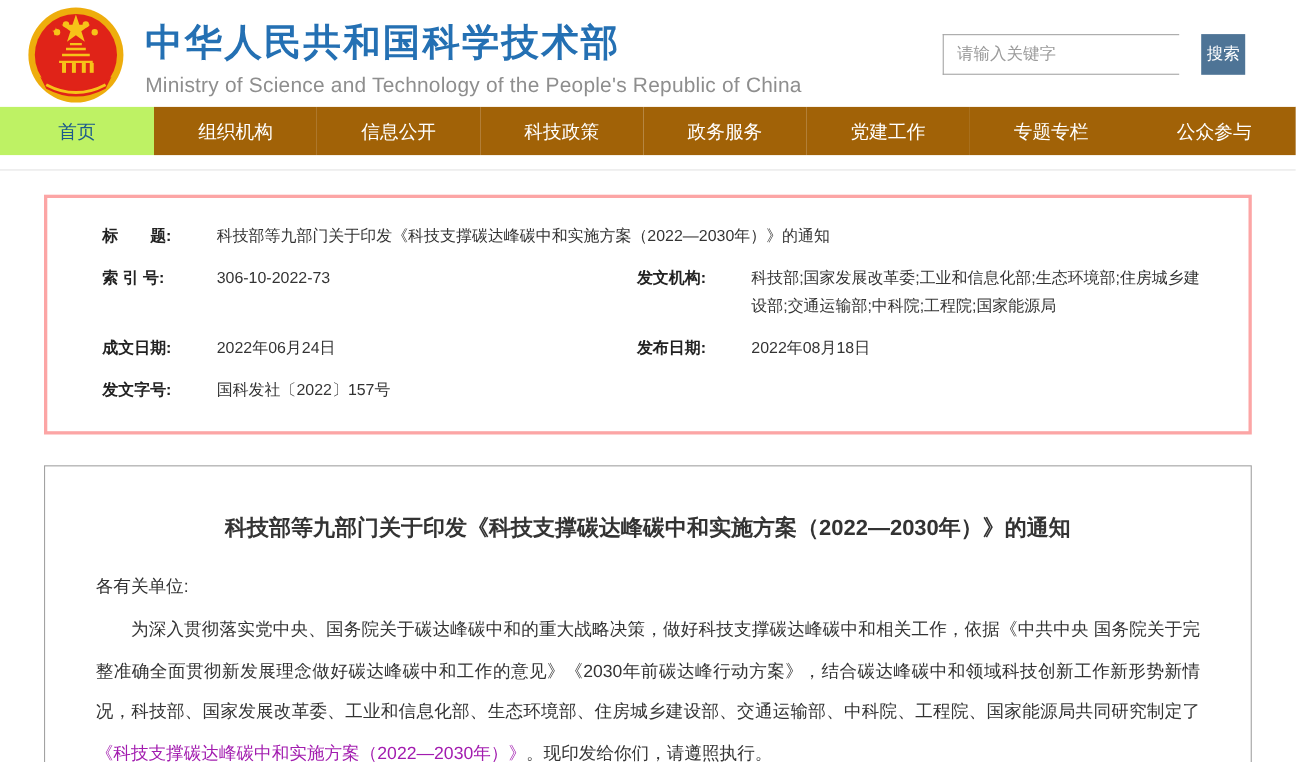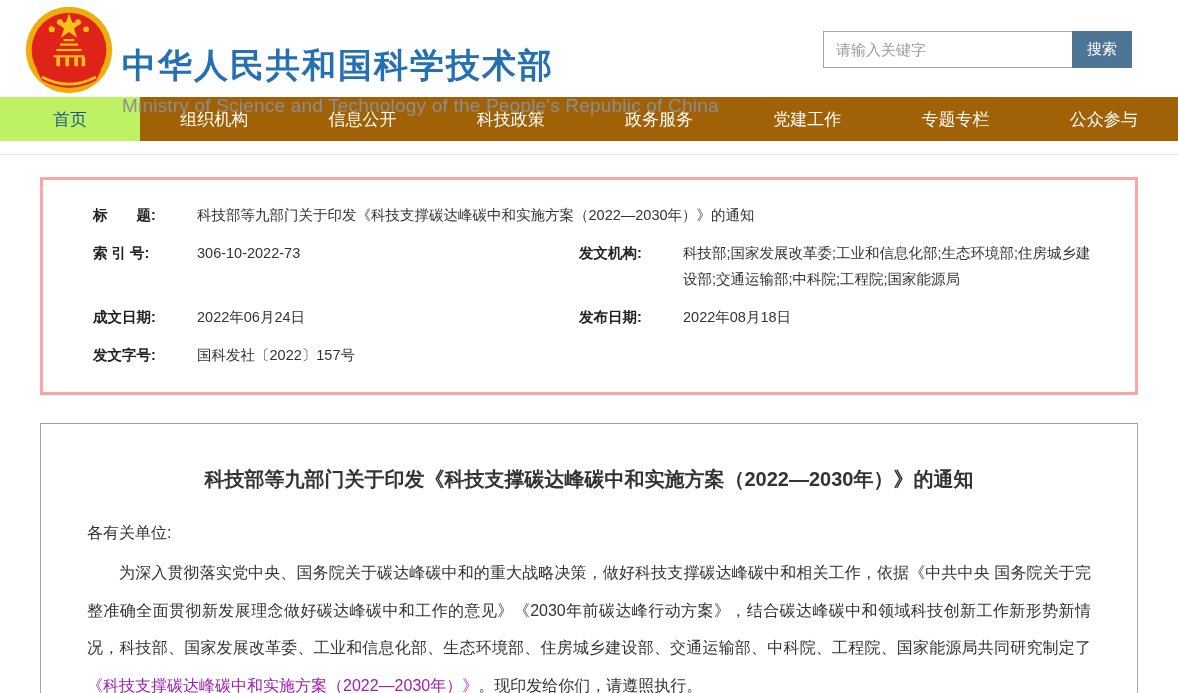--- a/index.html
+++ b/index.html
@@ -2,29 +2,29 @@
 <html><head>
 <meta charset="utf-8">
 <style>
   * { margin:0; padding:0; box-sizing:border-box; }
   html,body { width:1178px; height:693px; overflow:hidden; background:#fff;
     font-family:"Liberation Sans","DejaVu Sans",sans-serif; color:#333; }
 
   
   .header { position:relative; height:97px; background:#fff; }
   .emblem { position:absolute; left:24px; top:5px; width:90px; height:90px; cursor:pointer; }
-  .brand { position:absolute; left:122px; top:16px; cursor:pointer;margin-top:27px; }
+  .brand { position:absolute; left:132px; top:16px; cursor:pointer; }
   .brand-title { font-size:34px; font-weight:bold; color:#2470b3; letter-spacing:2px; }
   .brand-sub { margin-top:6px; font-size:19px; color:#8e8e8e; letter-spacing:0.2px; }
   .search { position:absolute; right:46px; top:31px; display:flex; }
-  .search input { width:249px; height:37px; border:1px solid #a6a6a6; border-right:none;
+  .search input { width:215px; height:37px; border:1px solid #a6a6a6; border-right:none;
     padding:0 12px; font-size:15px; color:#333; outline:none; }
   .search input::placeholder { color:#9b9b9b; }
-  .search button { width:60px; height:37px; background:#4e7496; color:#fff; border:none;
-    font-size:15px; cursor:pointer; font-family:inherit; }
+  .search button { width:40px; height:37px; background:#4e7496; color:#fff; border:none;
+    font-size:15px; cursor:pointer; font-family:inherit;margin-left:20px; }
 
   
   .nav { display:flex; height:44px; background:#f2f2f3; }
   .nav-item { flex:1; display:flex; align-items:center; justify-content:center;
     background:#a16207; color:#fff; font-size:17px; cursor:pointer; }
   .nav-item.active { flex:0 0 140px; background:#bef264; color:#1c5a8d; font-weight:normal; }
   .nav-rule { height:14px; background:#fff; border-bottom:1px solid #e3e3e3; }
 
   
   .meta-box { margin:22px 40px 0 40px; border:3px solid #fca5a5; background:#fff;

